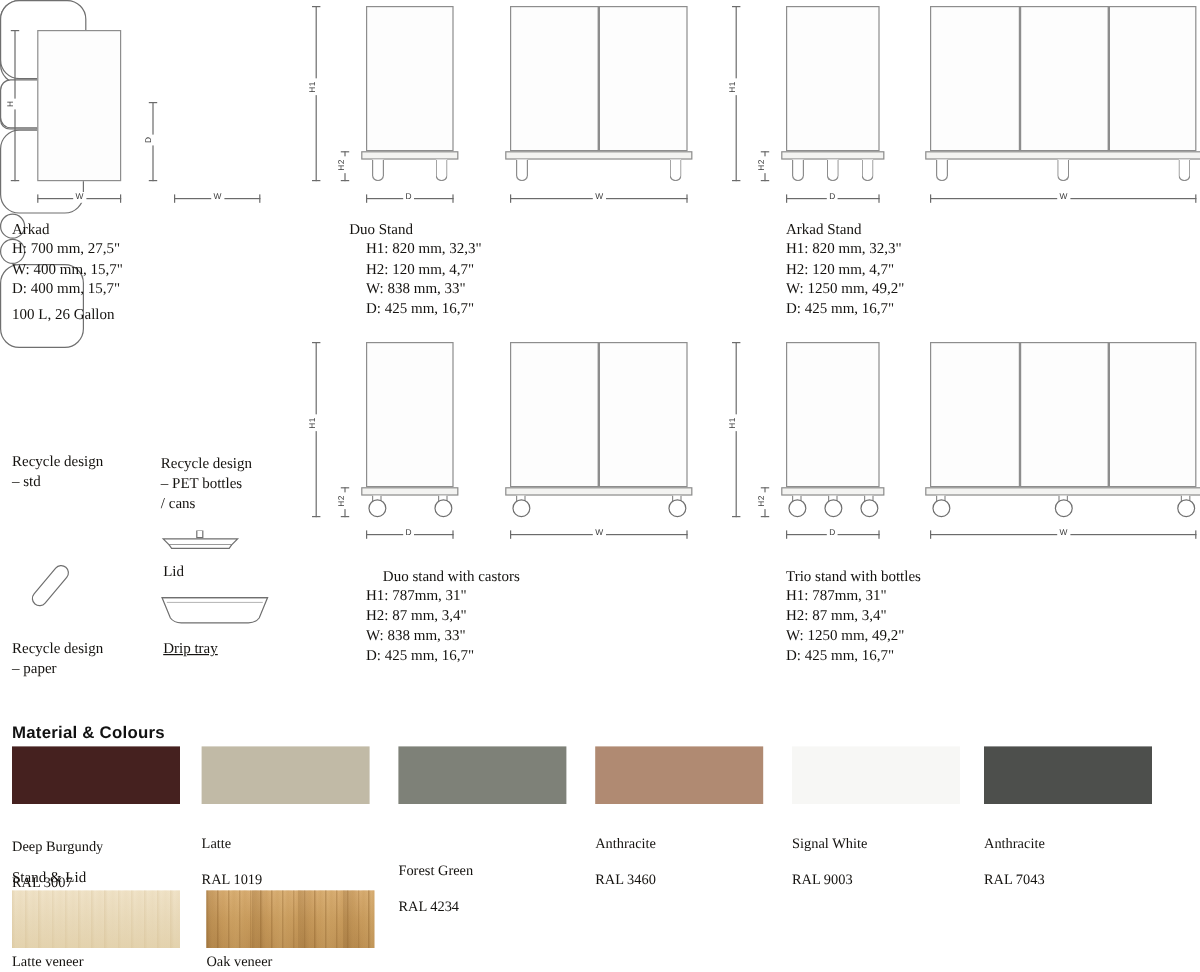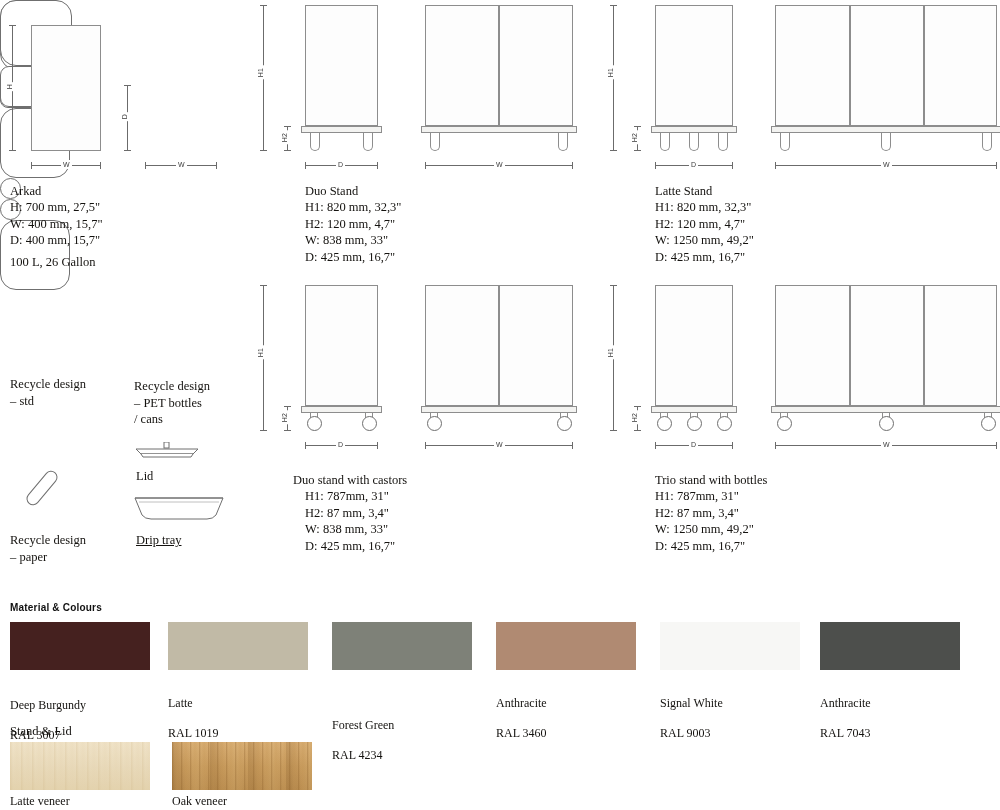--- a/index.html
+++ b/index.html
@@ -97,21 +97,21 @@
     line-height:16.5px;
     color:#14120f;
     white-space:pre-line;
   }
 
   
   .section-title {
     position:absolute;
     font-family:"Liberation Sans", sans-serif;
     font-weight:bold;
-    font-size:10px;
+    font-size:14px;
     color:#111;
     letter-spacing:0.2px;
   }
   .swatch { position:absolute; }
   .swatch-chip { width:100%; height:100%; }
   .swatch-label {
     position:absolute;
     font-family:"Liberation Serif", serif;
     font-size:12px;
     line-height:15px;
@@ -169,21 +169,21 @@
 
   <div class="cab-body" style="left:170px;top:5px;width:148px;height:121px;"></div>
   <div class="cab-div" style="left:243px;top:5px;height:121px;"></div>
   <div class="plinth" style="left:166px;top:126px;width:156px;height:7px;"></div>
   <div class="leg" style="left:175px;top:133px;width:10px;height:18px;"></div>
   <div class="leg" style="left:303px;top:133px;width:10px;height:18px;"></div>
   <div class="dim-h" style="left:170px;top:165px;width:148px;"></div>
   <div class="dim-label" style="left:239px;top:160px;">W</div>
 </div>
 
-<div class="spec" style="left:305px;top:183px;">Duo Stand</div>
+<div class="spec" style="left:291px;top:183px;">Duo Stand</div>
 <div class="spec" style="left:305px;top:199px;">H1: 820 mm, 32,3"
 H2: 120 mm, 4,7"
 W: 838 mm, 33"
 D: 425 mm, 16,7"</div>
 
 <div class="abs" style="left:605px;top:0;width:395px;height:180px;">
   <div class="dim-v" style="left:8px;top:5px;height:146px;"></div>
   <div class="dim-label vert" style="left:-1px;top:68px;">H1</div>
   <div class="dim-v" style="left:32px;top:126px;height:25px;"></div>
   <div class="dim-label vert" style="left:23px;top:133px;">H2</div>
@@ -200,21 +200,21 @@
   <div class="cab-div" style="left:244px;top:5px;height:121px;"></div>
   <div class="cab-div" style="left:318px;top:5px;height:121px;"></div>
   <div class="plinth" style="left:166px;top:126px;width:230px;height:7px;"></div>
   <div class="leg" style="left:175px;top:133px;width:10px;height:18px;"></div>
   <div class="leg" style="left:276px;top:133px;width:10px;height:18px;"></div>
   <div class="leg" style="left:377px;top:133px;width:10px;height:18px;"></div>
   <div class="dim-h" style="left:170px;top:165px;width:222px;"></div>
   <div class="dim-label" style="left:276px;top:160px;">W</div>
 </div>
 
-<div class="spec" style="left:655px;top:183px;">Latte Stand</div>
+<div class="spec" style="left:655px;top:183px;">Arkad Stand</div>
 <div class="spec" style="left:655px;top:199px;">H1: 820 mm, 32,3"
 H2: 120 mm, 4,7"
 W: 1250 mm, 49,2"
 D: 425 mm, 16,7"</div>
 
 <div class="rrect" style="left:11px;top:290px;width:70px;height:70px;border-radius:16px;"></div>
 <div class="rrect" style="left:27px;top:306px;width:38px;height:38px;border-radius:8px;"></div>
 <div class="caption" style="left:10px;top:376px;">Recycle design
 – std</div>
 
@@ -272,21 +272,21 @@
   <div class="cab-div" style="left:243px;top:5px;height:121px;"></div>
   <div class="plinth" style="left:166px;top:126px;width:156px;height:7px;"></div>
   <div class="castor-stem" style="left:175px;top:133px;width:8px;height:5px;"></div>
   <div class="castor" style="left:172px;top:136px;width:15px;height:15px;"></div>
   <div class="castor-stem" style="left:305px;top:133px;width:8px;height:5px;"></div>
   <div class="castor" style="left:302px;top:136px;width:15px;height:15px;"></div>
   <div class="dim-h" style="left:170px;top:165px;width:148px;"></div>
   <div class="dim-label" style="left:239px;top:160px;">W</div>
 </div>
 
-<div class="spec" style="left:293px;top:472px;">Duo stand with castors</div>
+<div class="spec" style="left:319px;top:472px;">Duo stand with castors</div>
 <div class="spec" style="left:305px;top:488px;">H1: 787mm, 31"
 H2: 87 mm, 3,4"
 W: 838 mm, 33"
 D: 425 mm, 16,7"</div>
 
 <div class="abs" style="left:605px;top:280px;width:395px;height:180px;">
   <div class="dim-v" style="left:8px;top:5px;height:146px;"></div>
   <div class="dim-label vert" style="left:-1px;top:68px;">H1</div>
   <div class="dim-v" style="left:32px;top:126px;height:25px;"></div>
   <div class="dim-label vert" style="left:23px;top:133px;">H2</div>

